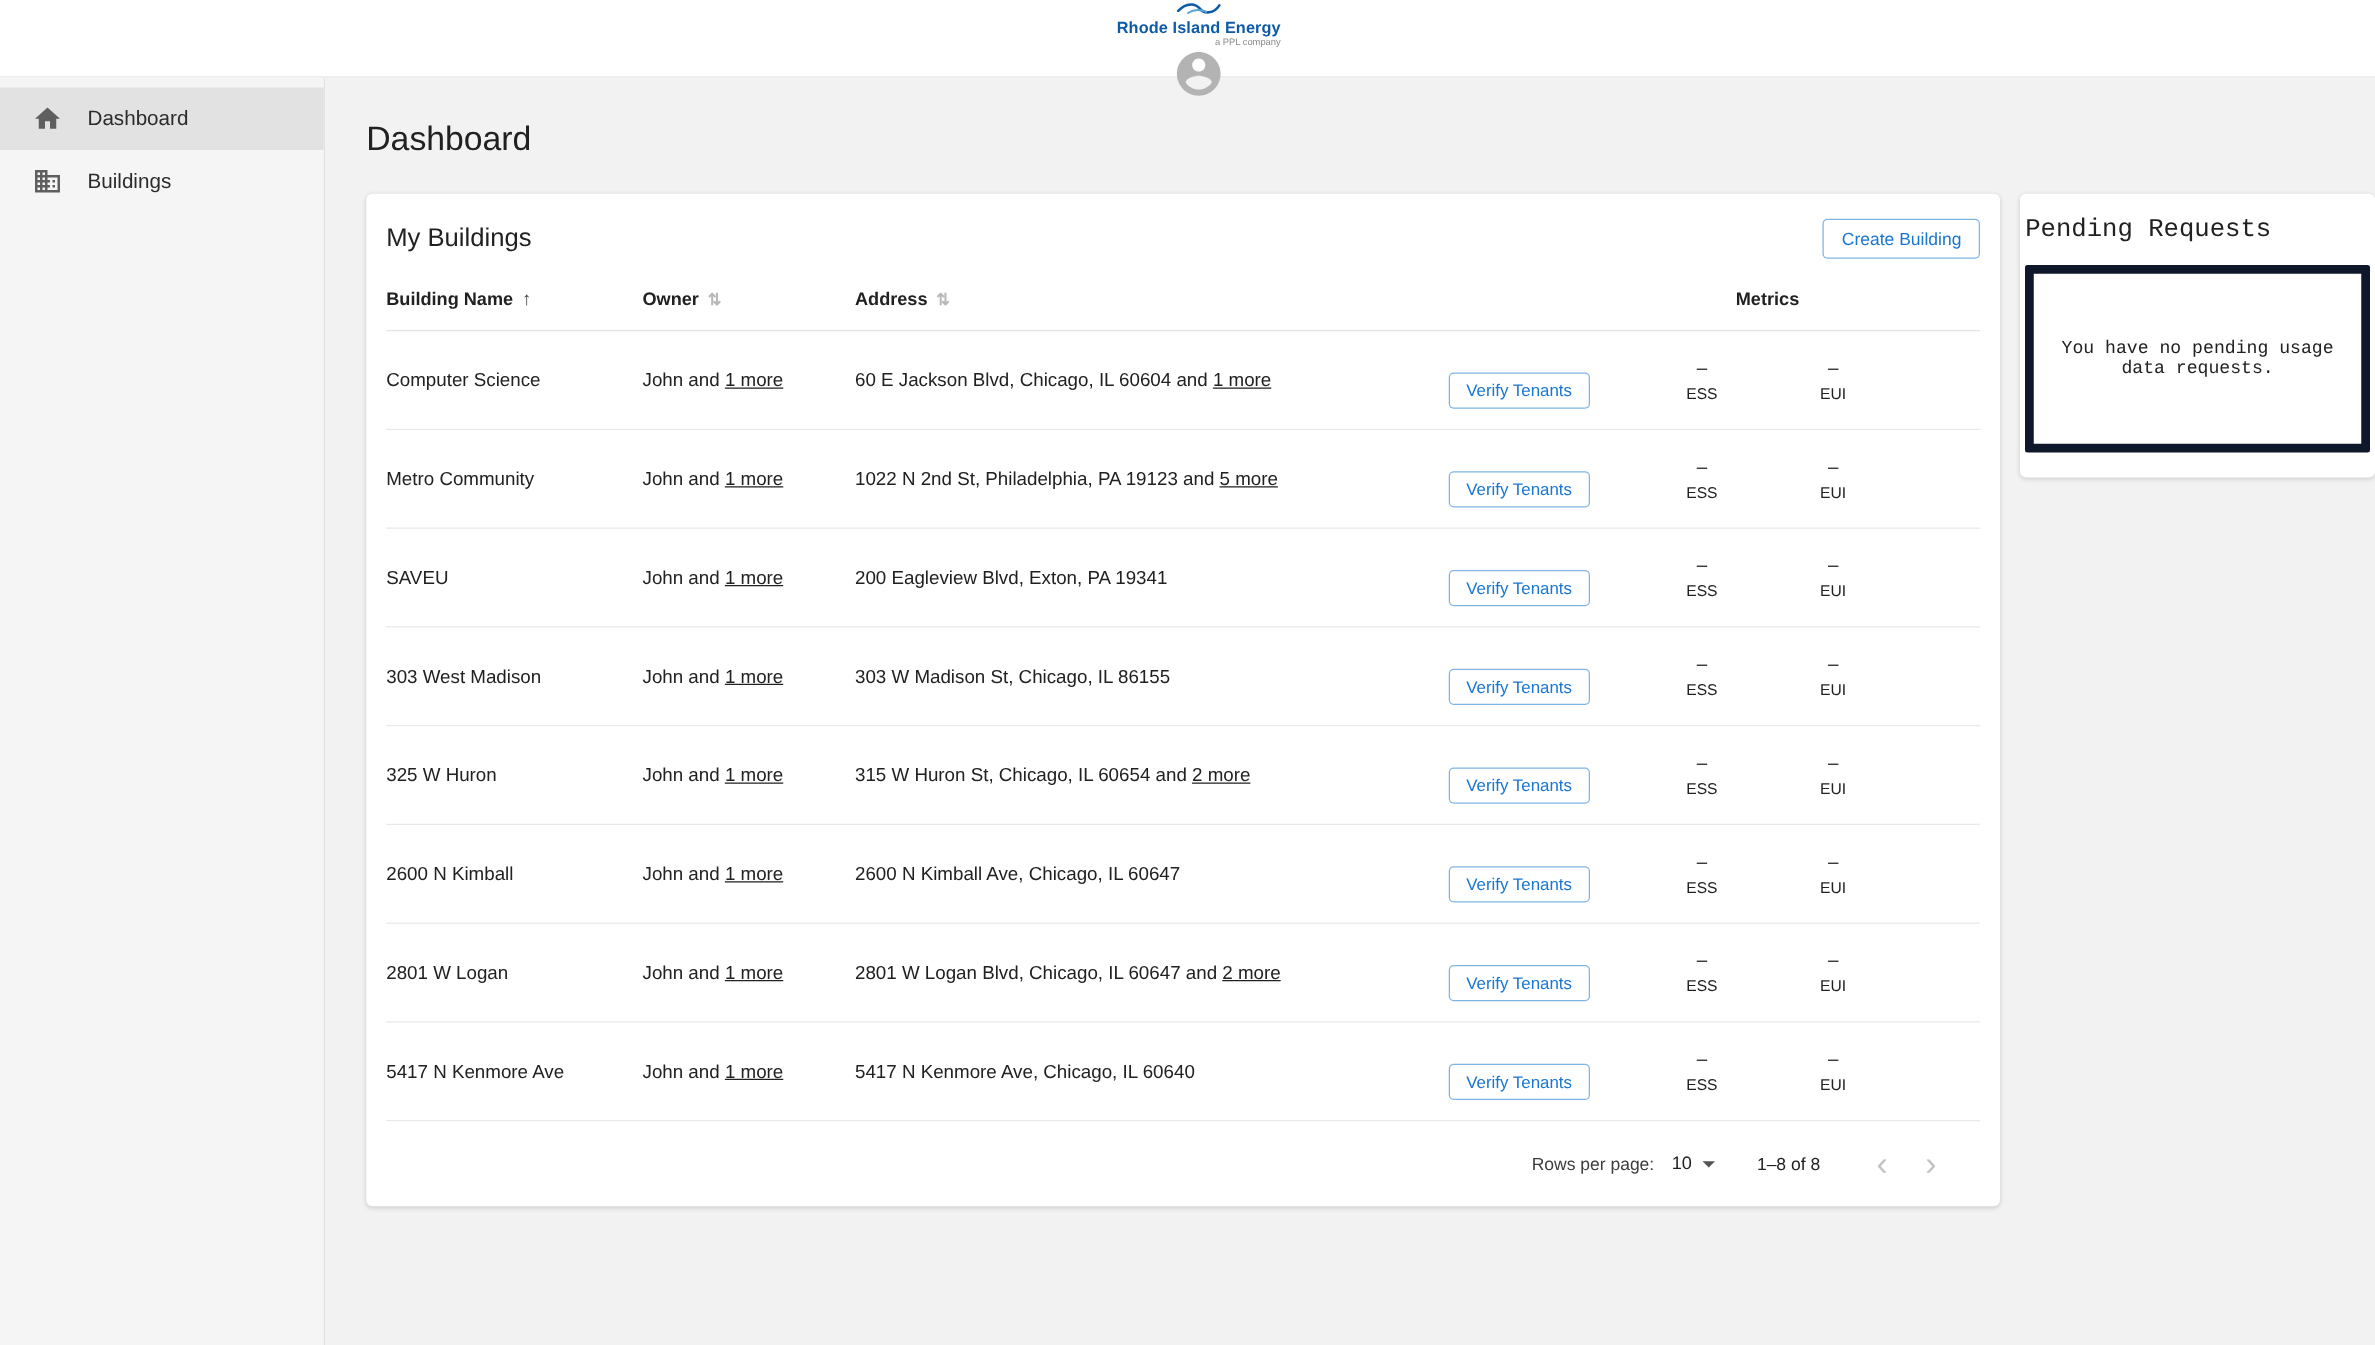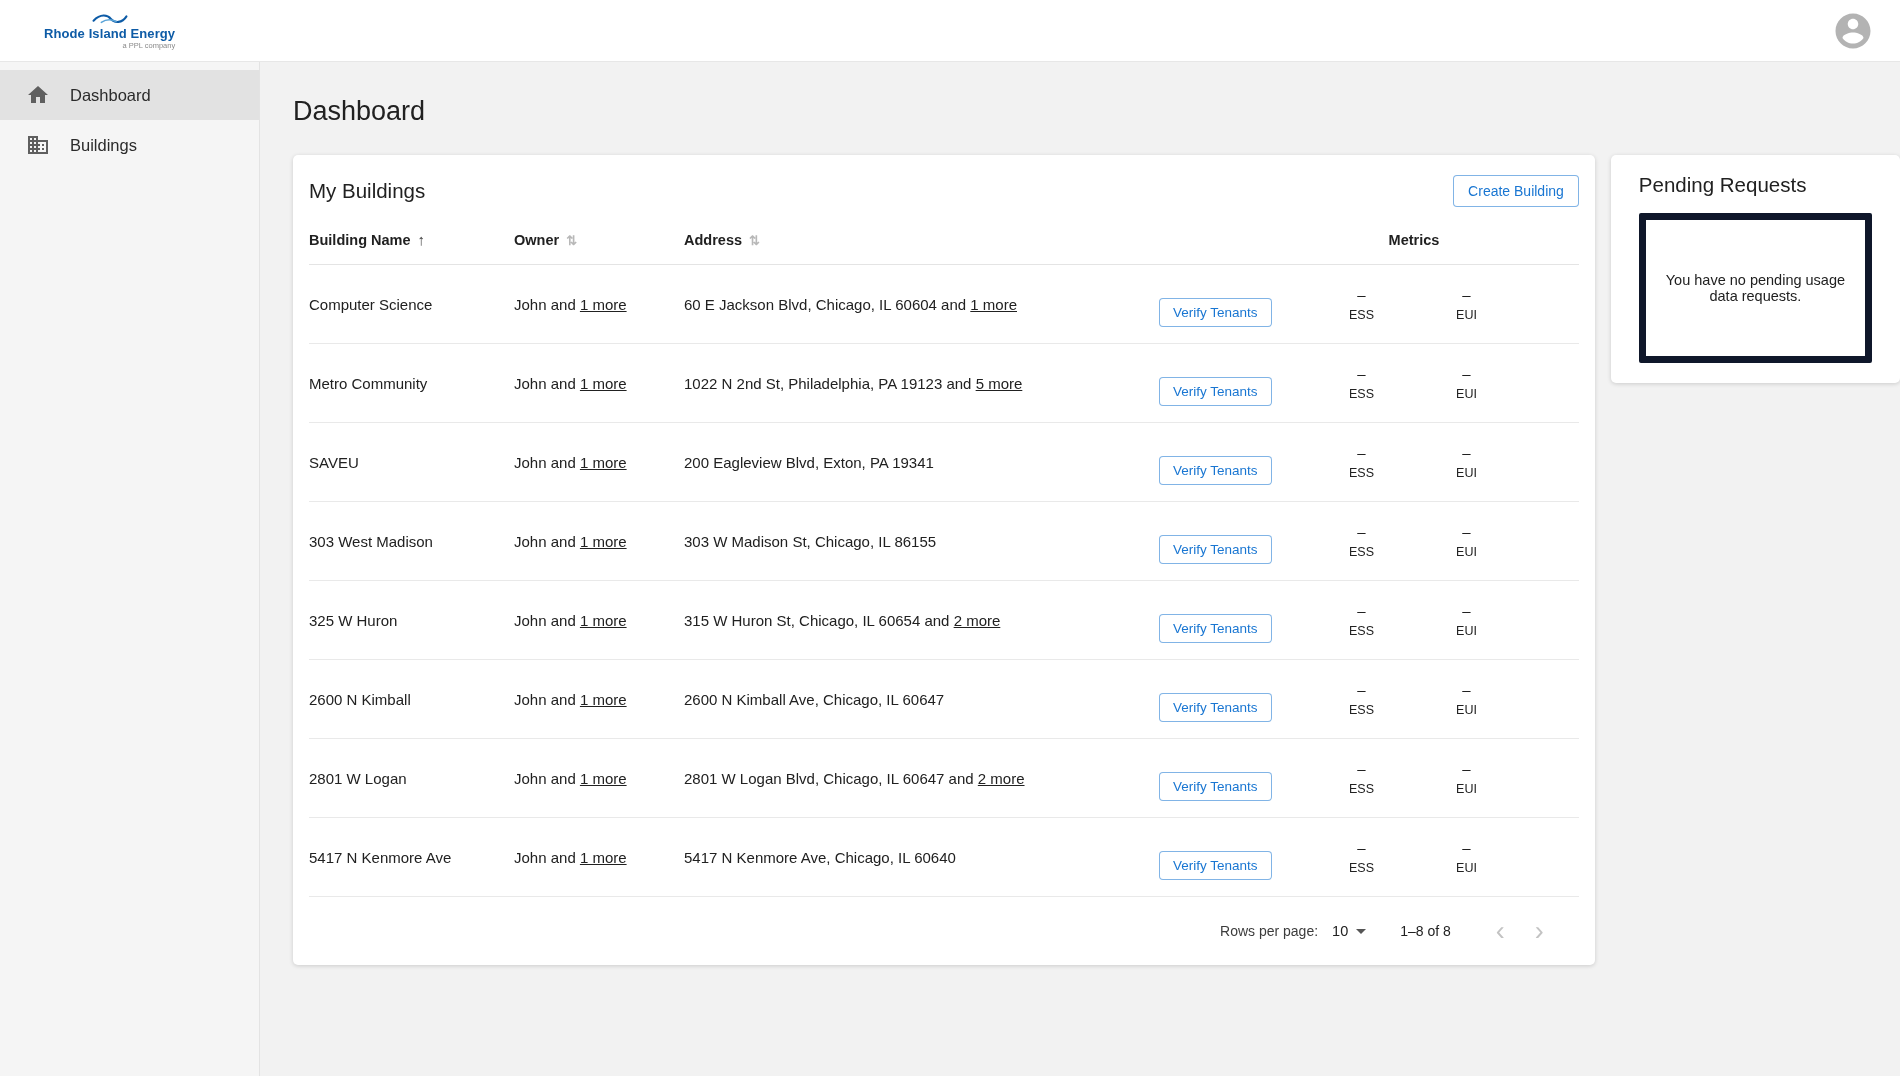--- a/index.html
+++ b/index.html
@@ -15,21 +15,21 @@
     position: relative;
     overflow: hidden;
     background: #f2f2f2;
   }
 
   
   .topbar {
     position: absolute; top: 0; left: 0; right: 0; height: 62px;
     background: #fff; border-bottom: 1px solid #e7e7e7;
     display: flex; align-items: center; justify-content: space-between;
-    padding: 0 26px 0 44px; z-index: 3;
+    padding: 0 26px 0 44px; z-index: 3; flex-direction: column;
   }
   .logo { display: flex; flex-direction: column; align-items: center; line-height: 1; }
   .logo svg { display: block; margin-bottom: 2px; }
   .brand-name { color: #0d5ba6; font-weight: 700; font-size: 13px; letter-spacing: 0.1px; }
   .brand-tag  { color: #8a8a8a; font-size: 7.5px; align-self: flex-end; margin-top: 2px; }
   .avatar { width: 42px; height: 42px; cursor: pointer; }
 
   
   .sidebar {
     position: absolute; top: 62px; left: 0; bottom: 0; width: 260px;
@@ -61,21 +61,21 @@
   }
   .btn-small { font-size: 13.5px; padding: 6px 13px; margin-top: 16px; }
 
   .table { padding: 0 16px; }
   .thead, .trow {
     display: grid;
     grid-template-columns: 205px 170px 475px 150px 105px 105px;
     align-items: center;
   }
   .thead { height: 50px; border-bottom: 1px solid #e4e4e4; font-size: 14.5px; font-weight: 700; color: #212121; }
-  .th-sort { display: inline-flex; align-items: flex-end; gap: 7px; cursor: pointer; }
+  .th-sort { display: inline-flex; align-items: center; gap: 7px; cursor: pointer; }
   .sort-active { font-size: 15px; color: #444; }
   .sort-idle { font-size: 13px; color: #b8b8b8; }
   .th-metrics { grid-column: 5 / 7; text-align: center; }
 
   .trow { height: 79px; border-bottom: 1px solid #e9e9e9; font-size: 15px; }
   .cell-name { padding-right: 8px; }
   .more { color: #212121; text-decoration: underline; cursor: pointer; }
   .more:empty { display: none; }
   .cell-action { text-align: left; }
   .metric { text-align: center; line-height: 1.55; }
@@ -85,21 +85,21 @@
   .pagination {
     height: 68px; display: flex; align-items: center; justify-content: flex-end;
     padding-right: 36px; font-size: 14px; color: #3c3c3c;
   }
   .rpp-select { display: flex; align-items: center; gap: 8px; margin: 0 34px 0 14px; cursor: pointer; font-size: 14.5px; color: #212121; }
   .caret-down { width: 0; height: 0; border-left: 5px solid transparent; border-right: 5px solid transparent; border-top: 5px solid #555; }
   .range { margin-right: 30px; color: #212121; }
   .chev { font-size: 27px; color: #c3c3c3; padding: 0 15px; cursor: default; line-height: 1; user-select: none; }
 
   
-  .pending-card { width: 325px; padding: 18px 28px 20px; }
+  .pending-card { width: 325px; padding: 18px 4px 20px; font-family: Liberation Mono, monospace; }
   .pending-box {
     margin-top: 16px; border: 7px solid #0f172a; border-radius: 2px;
     height: 150px; display: flex; align-items: center; justify-content: center;
     font-size: 14.5px; padding: 0 6px; text-align: center;
   }
 </style>
 </head>
 <body>
 
 <div class="viewport">

